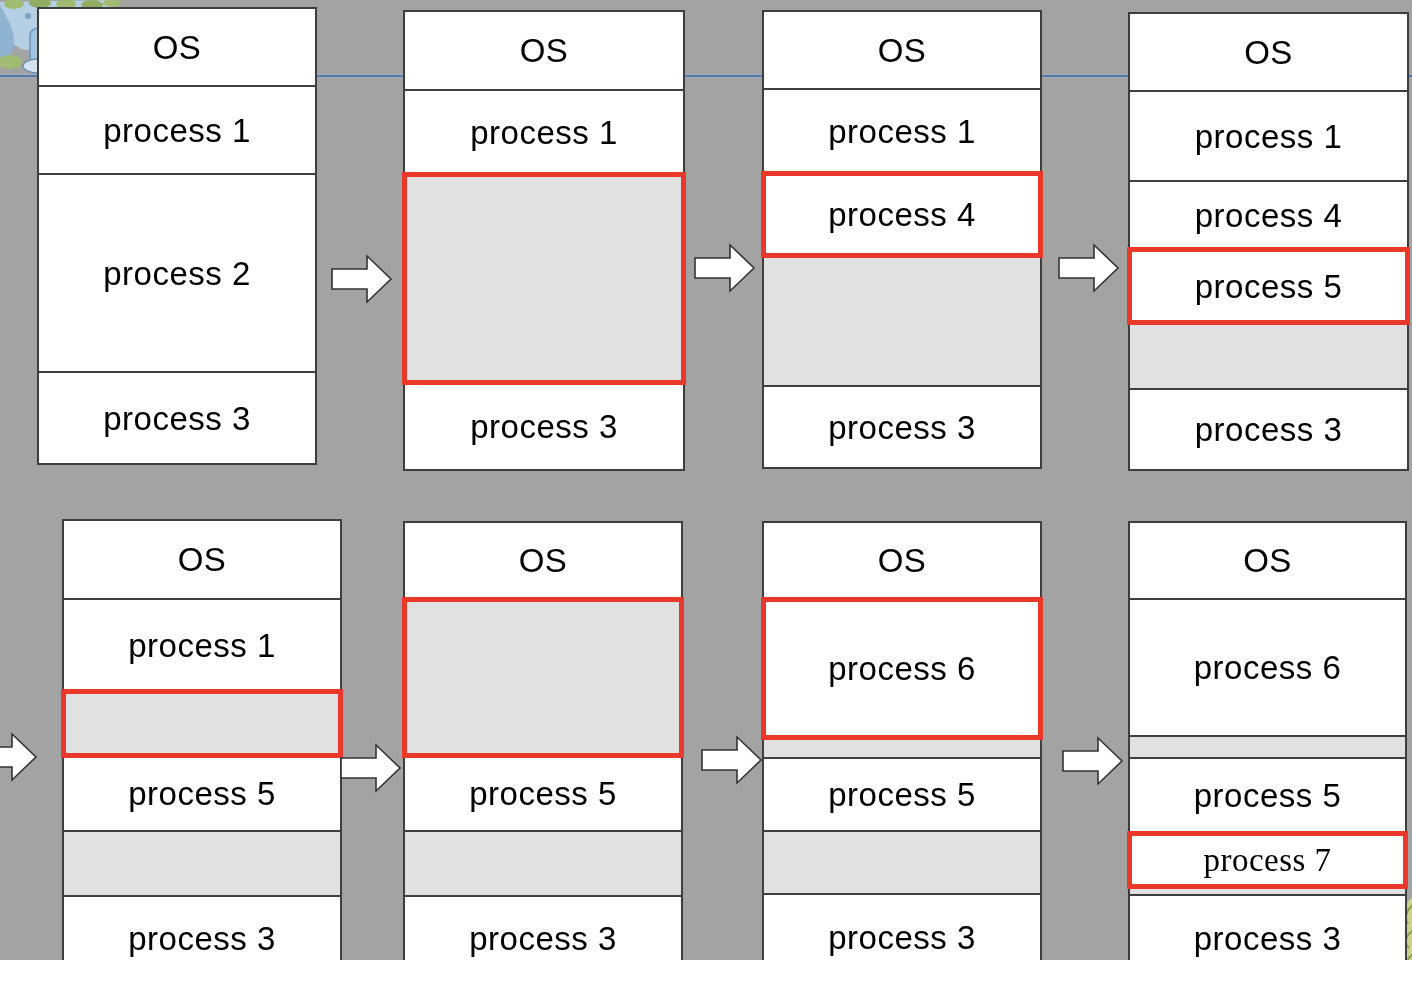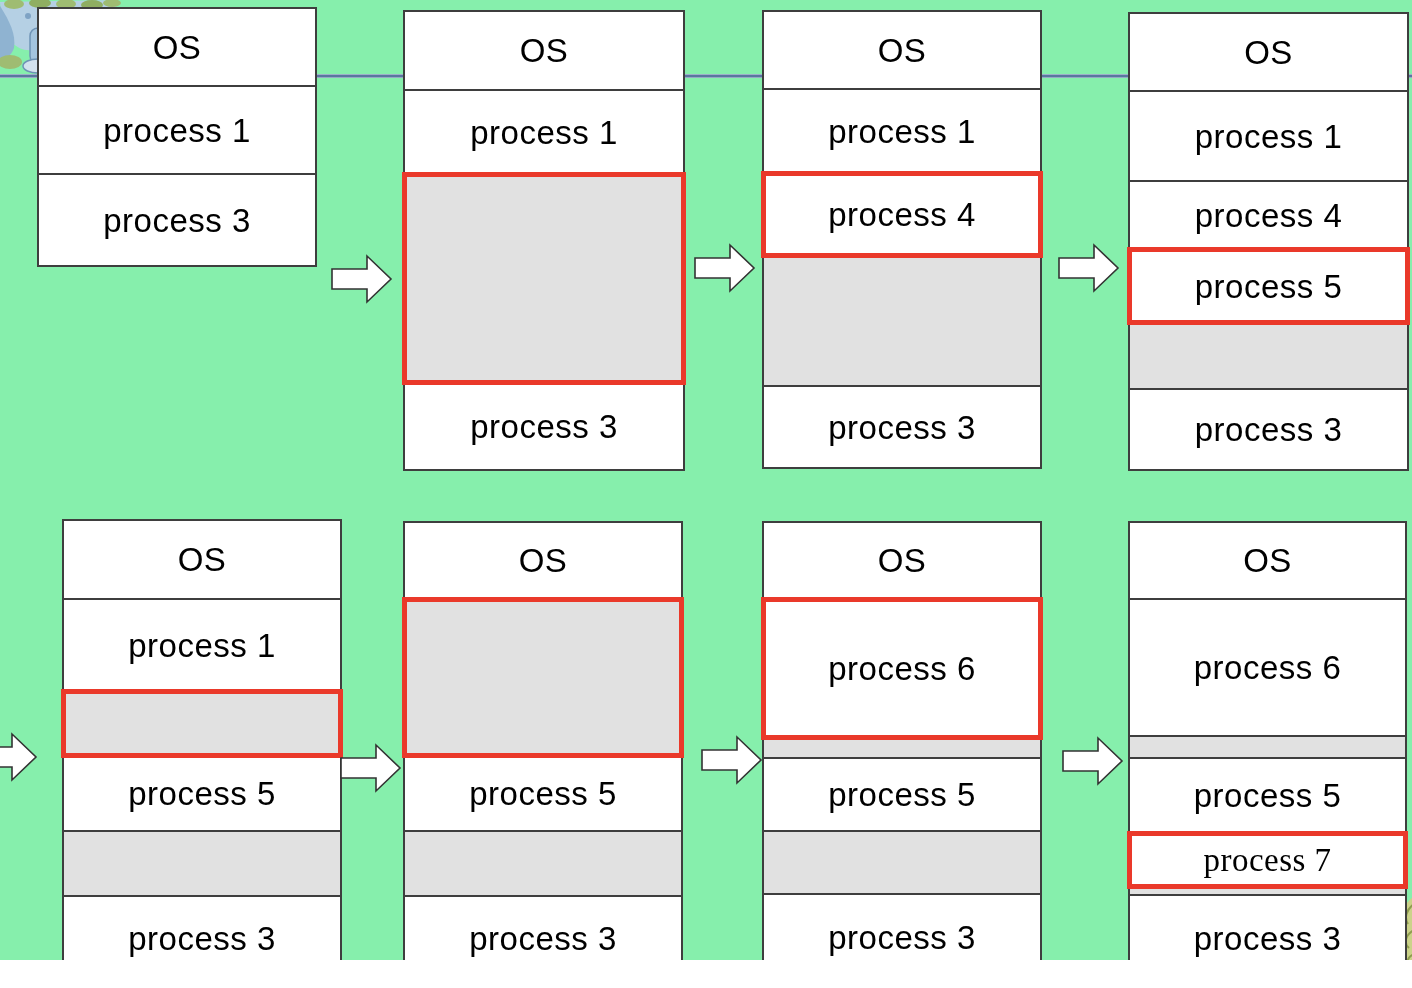--- a/index.html
+++ b/index.html
@@ -1,18 +1,18 @@
 <!DOCTYPE html>
 <html style="--red: #ea392a; --gray: #e1e1e1; --border: #3e3e3e;"><head>
 <meta charset="utf-8">
 <title>slide</title>
 <style>
   html,body{margin:0;padding:0;background:#ffffff;}
   .canvas{
-    position:relative;width:1412px;height:960px;background:#86efac;
+    position:relative;width:1412px;height:960px;background:#a3a3a3;
     overflow:hidden;font-family:"Liberation Sans", sans-serif;
   }
   .blue-line{
     position:absolute;left:0;top:74px;width:1412px;height:4px;z-index:1;
     background:linear-gradient(180deg,#c2cfdf 0%,#59779f 35%,#59779f 70%,#c2cfdf 100%);
   }
   .dino-tl{position:absolute;left:0;top:0;width:122px;height:80px;z-index:0;}
   .dino-br{position:absolute;left:1394px;top:896px;width:20px;height:72px;z-index:0;}
   .diagram{
     position:absolute;z-index:2;background:#ffffff;
@@ -66,20 +66,23 @@
   <div class="blue-line"></div>
 
   <div id="diagrams">
       <div class="diagram" style="left: 37px; top: 7px; width: 276px;">
         <div class="segment" style="height: 78px;">
           <span class="seg-label">OS</span>
         </div>
         <div class="segment" style="height: 88px;">
           <span class="seg-label">process 1</span>
         </div>
+        <div class="segment" style="height: 198px;">
+          <span class="seg-label">process 2</span>
+        </div>
         <div class="segment" style="height: 90px;">
           <span class="seg-label">process 3</span>
         </div>
       </div>
       <div class="diagram" style="left: 403px; top: 10px; width: 278px;">
         <div class="segment" style="height: 79px;">
           <span class="seg-label">OS</span>
         </div>
         <div class="segment" style="height: 84px;">
           <span class="seg-label">process 1</span>

